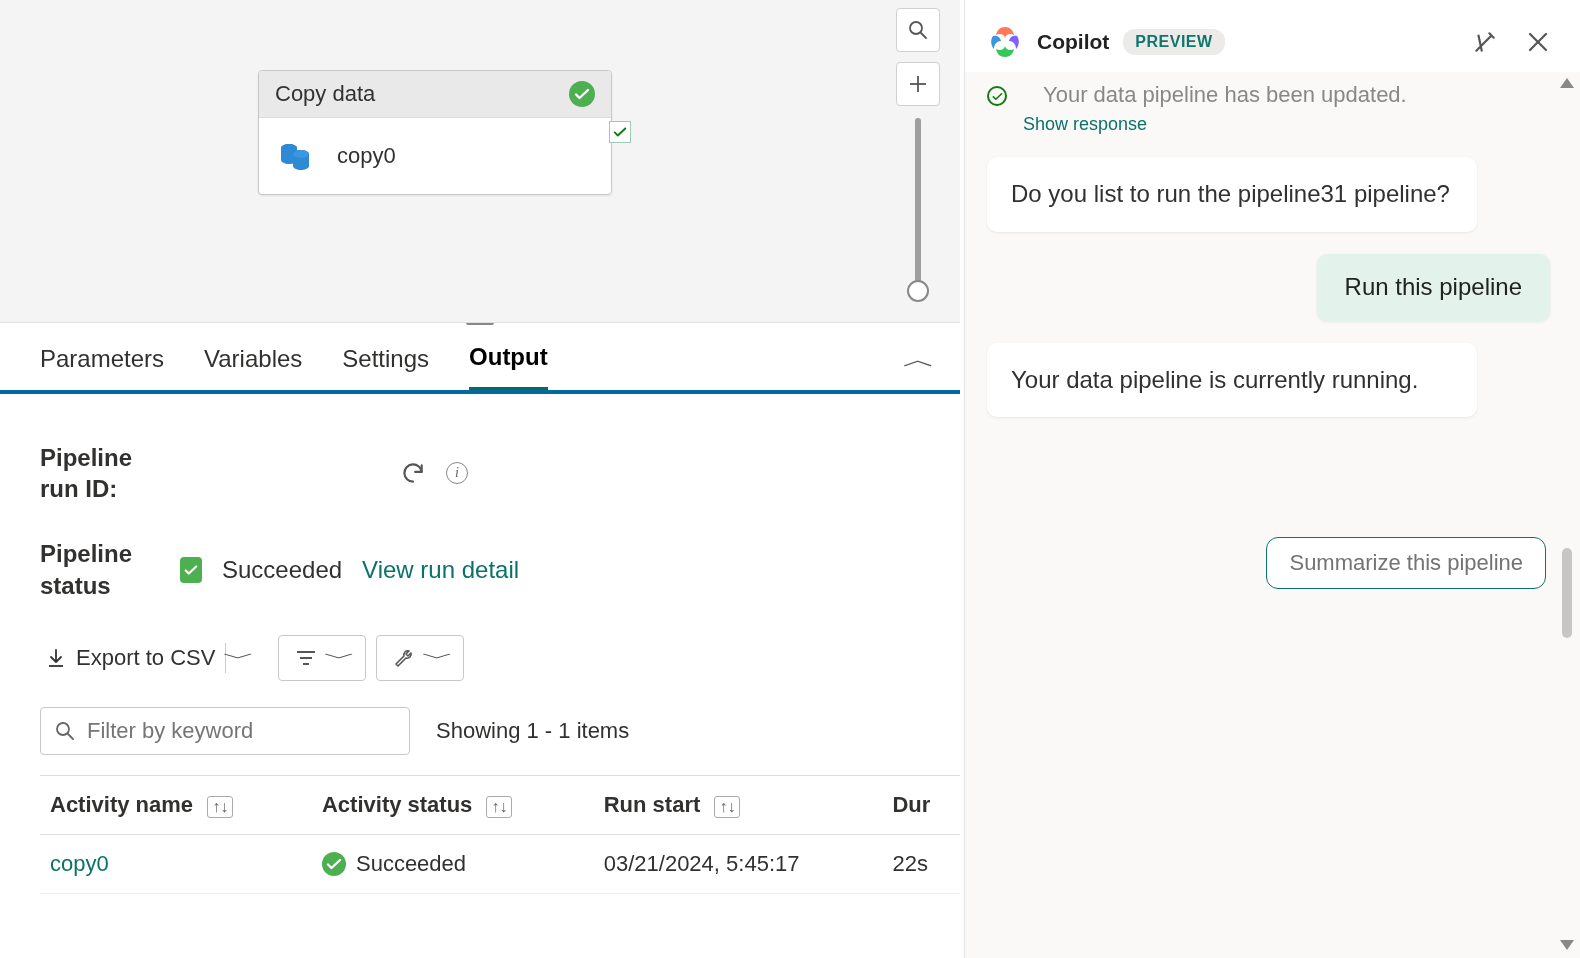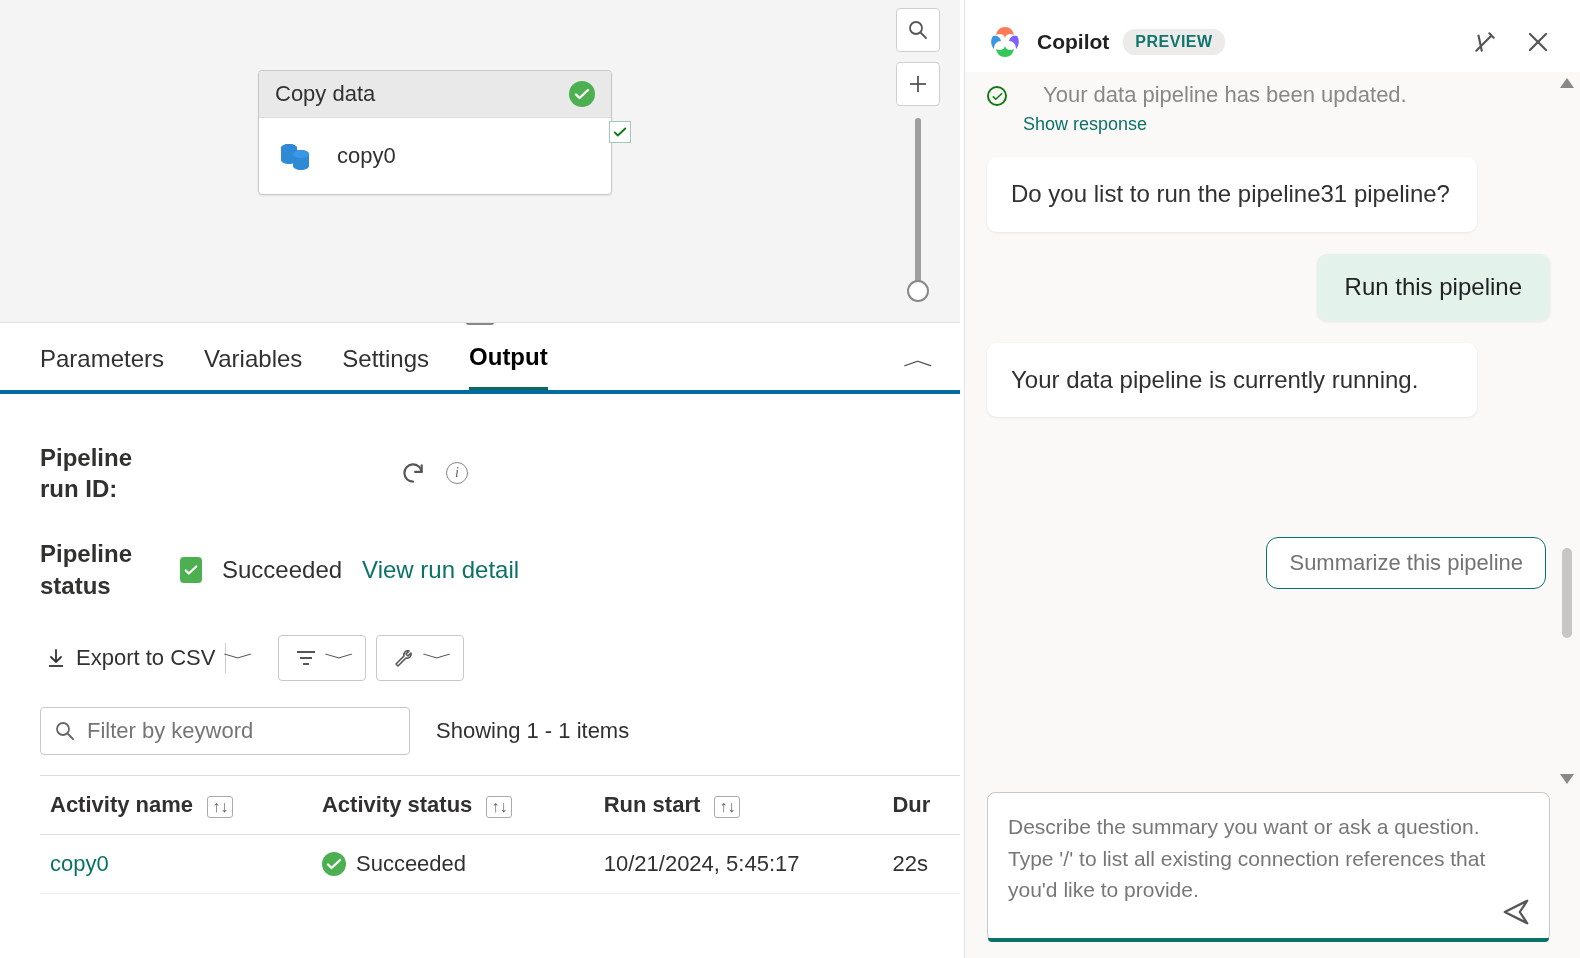--- a/index.html
+++ b/index.html
@@ -459,21 +459,21 @@
             <td>
               <div class="status-cell">
                 <span class="check-circle" style="width:24px;height:24px">
                   <svg viewBox="0 0 16 16">
                       <path d="M2 8.5l3.5 3.5L14 4" stroke="#fff" stroke-width="2.4" fill="none" stroke-linecap="round" stroke-linejoin="round"></path>
                     </svg>
                 </span>
                 <span>Succeeded</span>
               </div>
             </td>
-            <td><span>10/21/2024, 5:45:17</span></td>
+            <td><span>03/21/2024, 5:45:17</span></td>
             <td><span>22s</span></td>
           </tr>
         </tbody>
       </table>
     </div>
   </div>
 </div>
 
 <div class="copilot-panel">
   <div class="copilot-header">
@@ -525,22 +525,13 @@
       <span class="suggestion-pill">Summarize this pipeline</span>
     </div>
 
     <div class="scrollbar-ghost">
       <div class="scroll-up"></div>
       <div class="scroll-thumb"></div>
       <div class="scroll-down"></div>
     </div>
   </div>
 
-  <div class="composer">
-    <div class="composer-placeholder">Describe the summary you want or ask a question.<br>Type '/' to list all existing connection references that you'd like to provide.</div>
-    <span class="send-icon">
-      <svg width="30" height="30" viewBox="0 0 24 24">
-          <path d="M3 12l18-9-6 9 6 9-18-9z" stroke="#555" stroke-width="1.8" fill="none" stroke-linejoin="round"></path>
-        </svg>
-    </span>
-    <div class="composer-underline"></div>
-  </div>
 </div>
 
 </body></html>

